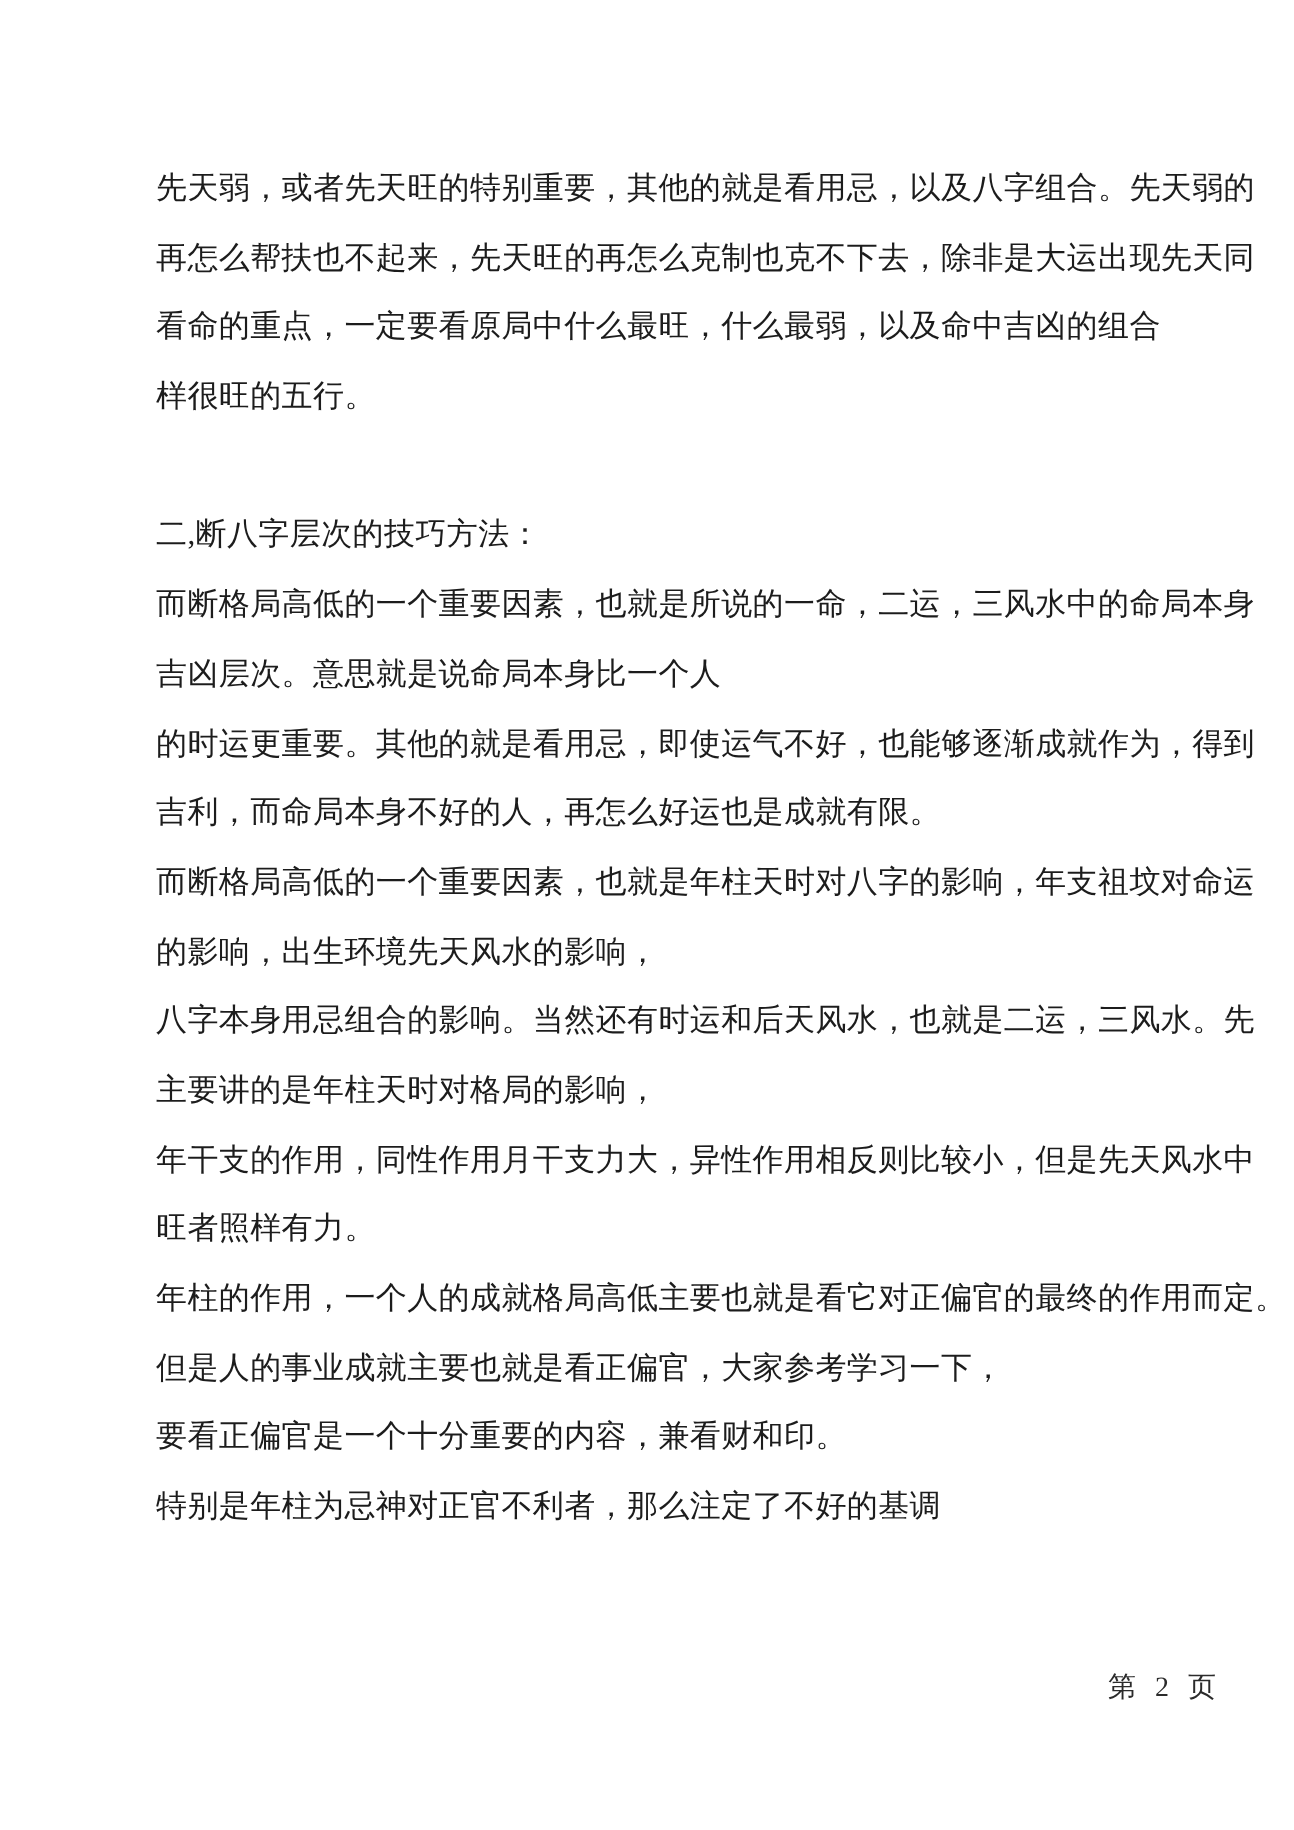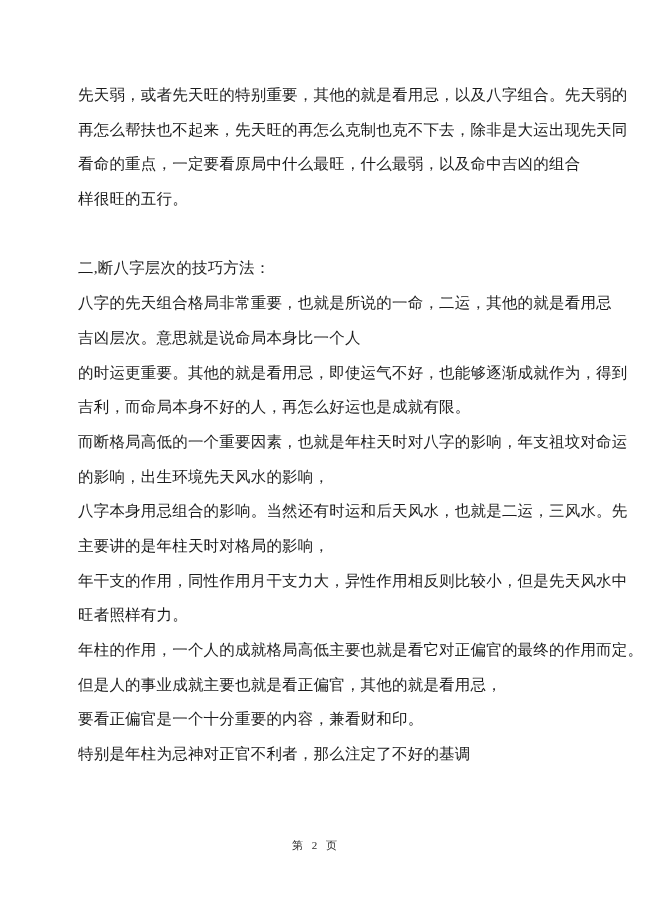--- a/index.html
+++ b/index.html
@@ -40,51 +40,51 @@
     line-height: 34.7px;
     white-space: nowrap;
     overflow: hidden;
   }
   
   #page-footer {
     position: absolute;
     top: 838px;
     left: 0;
     width: 590px;
-    text-align: center;
+    text-align: right;
     color: #2b2b2b;
-    font-size: 11px;
+    font-size: 14px;
     letter-spacing: 3px;
     line-height: 14px;
   }
 </style>
 </head>
 <body>
 
 <div id="page">
 
   <div id="doc-body">
       <div class="line">先天弱，或者先天旺的特别重要，其他的就是看用忌，以及八字组合。先天弱的</div>
       <div class="line">再怎么帮扶也不起来，先天旺的再怎么克制也克不下去，除非是大运出现先天同</div>
       <div class="line">看命的重点，一定要看原局中什么最旺，什么最弱，以及命中吉凶的组合</div>
       <div class="line">样很旺的五行。</div>
       <div class="line">&nbsp;</div>
       <div class="line">二,断八字层次的技巧方法：</div>
-      <div class="line">八字的先天组合格局非常重要，也就是所说的一命，二运，其他的就是看用忌</div>
+      <div class="line">而断格局高低的一个重要因素，也就是所说的一命，二运，三风水中的命局本身</div>
       <div class="line">吉凶层次。意思就是说命局本身比一个人</div>
       <div class="line">的时运更重要。其他的就是看用忌，即使运气不好，也能够逐渐成就作为，得到</div>
       <div class="line">吉利，而命局本身不好的人，再怎么好运也是成就有限。</div>
       <div class="line">而断格局高低的一个重要因素，也就是年柱天时对八字的影响，年支祖坟对命运</div>
       <div class="line">的影响，出生环境先天风水的影响，</div>
       <div class="line">八字本身用忌组合的影响。当然还有时运和后天风水，也就是二运，三风水。先</div>
       <div class="line">主要讲的是年柱天时对格局的影响，</div>
       <div class="line">年干支的作用，同性作用月干支力大，异性作用相反则比较小，但是先天风水中</div>
       <div class="line">旺者照样有力。</div>
       <div class="line">年柱的作用，一个人的成就格局高低主要也就是看它对正偏官的最终的作用而定。</div>
-      <div class="line">但是人的事业成就主要也就是看正偏官，其他的就是看用忌，</div>
+      <div class="line">但是人的事业成就主要也就是看正偏官，大家参考学习一下，</div>
       <div class="line">要看正偏官是一个十分重要的内容，兼看财和印。</div>
       <div class="line">特别是年柱为忌神对正官不利者，那么注定了不好的基调</div>
     </div>
 
   <div id="page-footer">第 2 页</div>
 
   <div id="right-edge"></div>
 
 </div>
 

